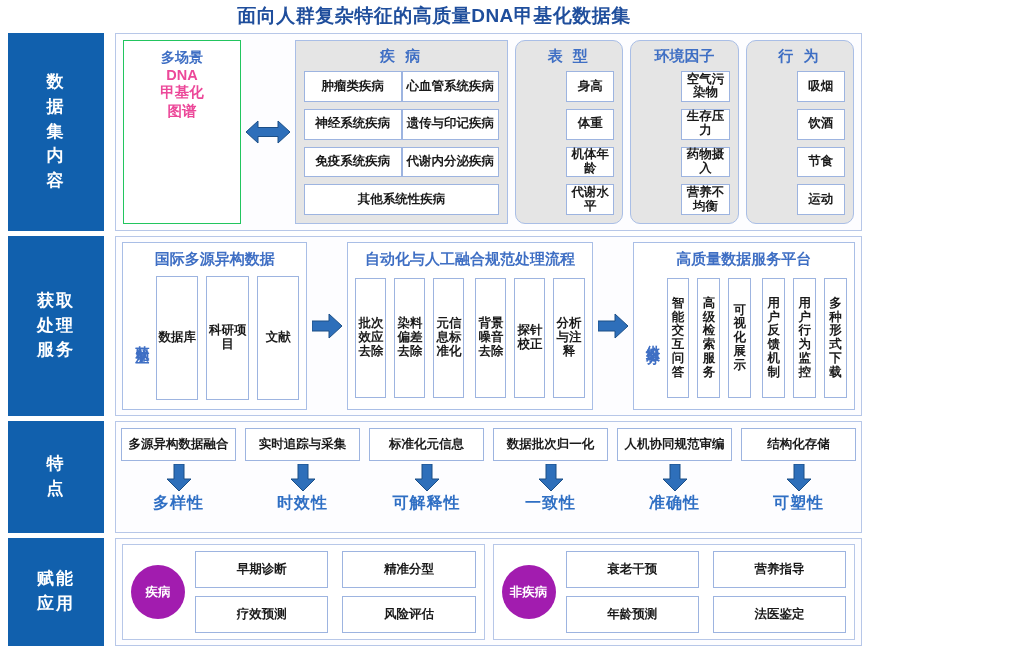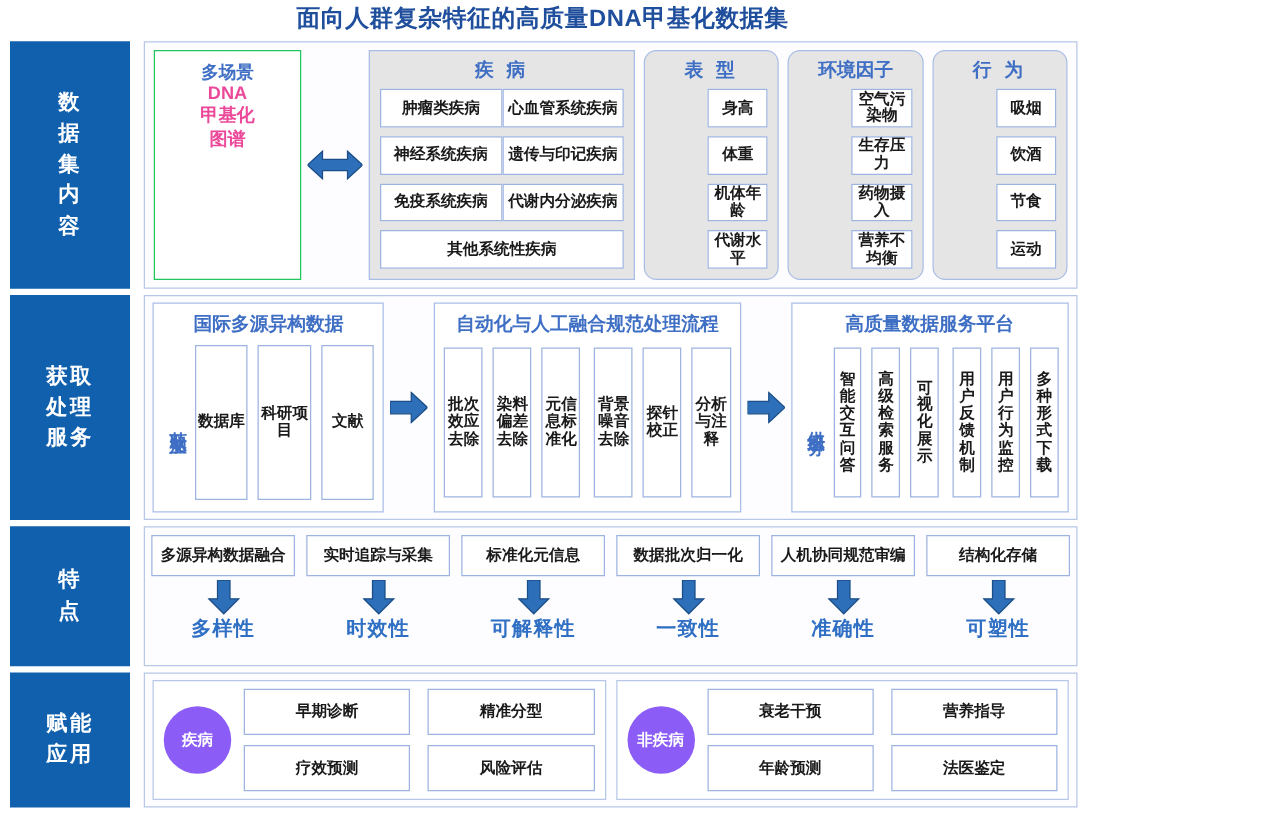--- a/index.html
+++ b/index.html
@@ -249,21 +249,21 @@
     display: flex;
     align-items: center;
     padding: 6px 8px;
     gap: 10px;
   }
   .circle {
     width: 54px;
     height: 54px;
     min-width: 54px;
     border-radius: 50%;
-    background: #8b5cf6;
+    background: #a21caf;
     color: #ffffff;
     font-weight: bold;
     font-size: 12.5px;
     display: flex;
     align-items: center;
     justify-content: center;
     letter-spacing: 0px;
   }
   .app-grid {
     flex: 1;

